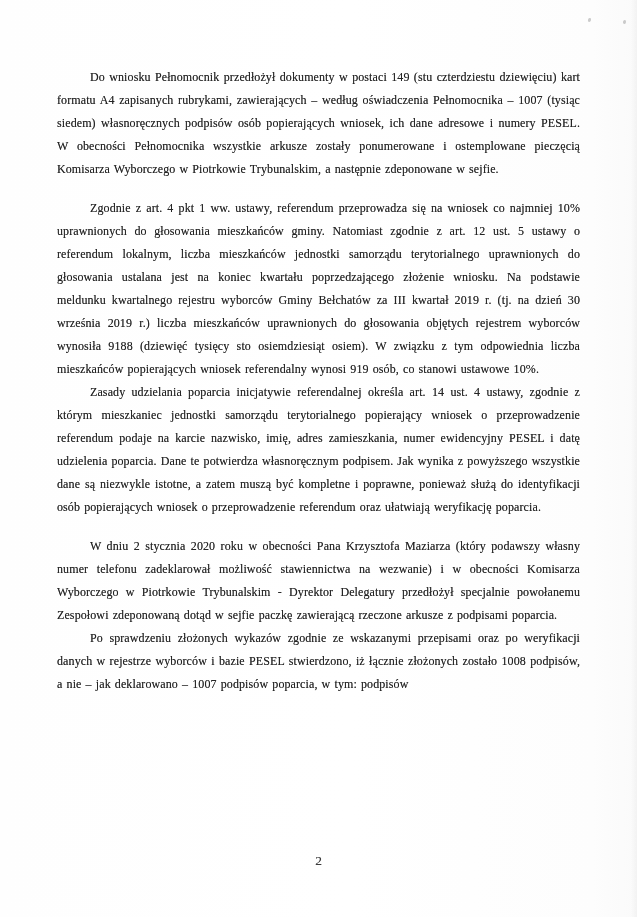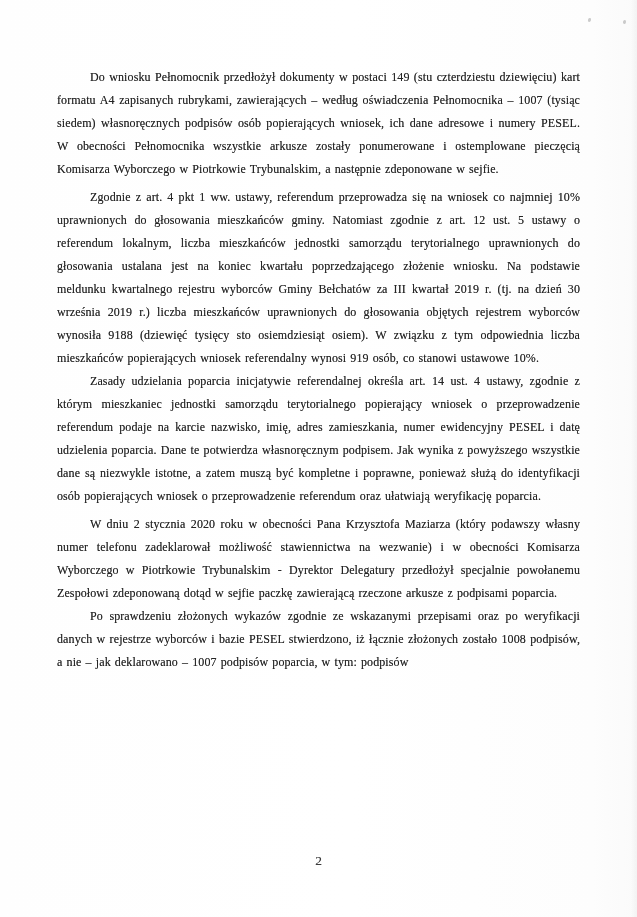--- a/index.html
+++ b/index.html
@@ -30,21 +30,21 @@
     font-size: 12px;
     line-height: 23px;
     color: #242424;
     text-align: justify;
     text-indent: 33px;
     letter-spacing: 0.1px;
     word-spacing: 1px;
     text-shadow: 0 0 0.5px rgba(30,30,30,0.55);
   }
   .text-block p.gap-before {
-    margin-top: 5px;
+    margin-top: 16px;
   }
   .page-number {
     position: absolute;
     top: 853px;
     left: 57px;
     width: 523px;
     text-align: center;
     font-size: 13.5px;
     color: #3c3c3c;
     text-shadow: 0 0 0.5px rgba(30,30,30,0.5);

